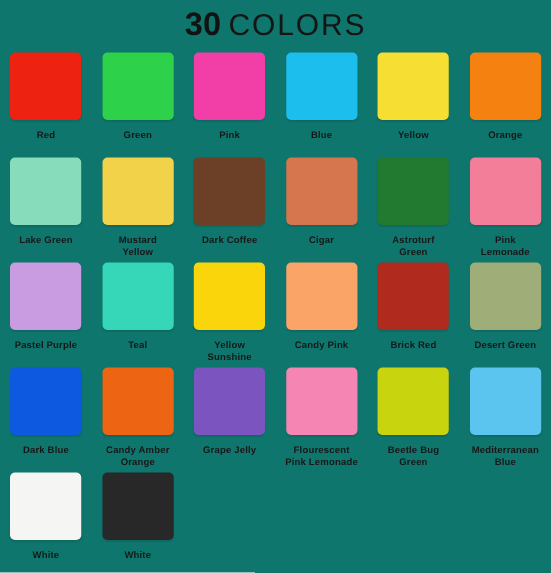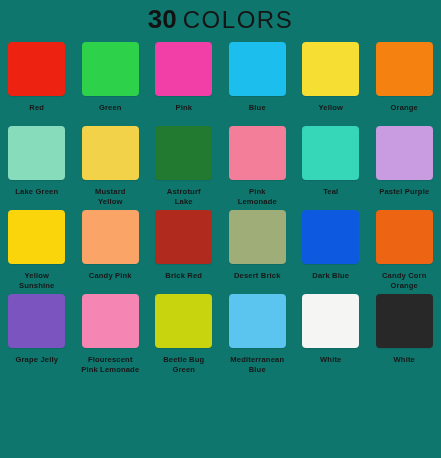--- a/index.html
+++ b/index.html
@@ -116,61 +116,69 @@
       <div class="cell">
         <div class="swatch" style="background: rgb(135, 220, 188);"></div>
         <div class="label">Lake Green</div>
       </div>
       <div class="cell">
         <div class="swatch" style="background: rgb(242, 210, 73);"></div>
         <div class="label">Mustard
 Yellow</div>
       </div>
       <div class="cell">
+        <div class="swatch" style="background: rgb(107, 64, 38);"></div>
+        <div class="label">Dark Coffee</div>
+      </div>
+      <div class="cell">
+        <div class="swatch" style="background: rgb(213, 118, 78);"></div>
+        <div class="label">Cigar</div>
+      </div>
+      <div class="cell">
         <div class="swatch" style="background: rgb(34, 122, 49);"></div>
         <div class="label">Astroturf
-Lake</div>
+Green</div>
       </div>
       <div class="cell">
         <div class="swatch" style="background: rgb(242, 126, 154);"></div>
         <div class="label">Pink
 Lemonade</div>
       </div>
       <div class="cell">
+        <div class="swatch" style="background: rgb(201, 155, 224);"></div>
+        <div class="label">Pastel Purple</div>
+      </div>
+      <div class="cell">
         <div class="swatch" style="background: rgb(53, 215, 184);"></div>
         <div class="label">Teal</div>
-      </div>
-      <div class="cell">
-        <div class="swatch" style="background: rgb(201, 155, 224);"></div>
-        <div class="label">Pastel Purple</div>
       </div>
       <div class="cell">
         <div class="swatch" style="background: rgb(250, 213, 12);"></div>
         <div class="label">Yellow
 Sunshine</div>
       </div>
       <div class="cell">
         <div class="swatch" style="background: rgb(250, 164, 104);"></div>
         <div class="label">Candy Pink</div>
       </div>
       <div class="cell">
         <div class="swatch" style="background: rgb(176, 42, 30);"></div>
         <div class="label">Brick Red</div>
       </div>
       <div class="cell">
         <div class="swatch" style="background: rgb(159, 174, 120);"></div>
-        <div class="label">Desert Brick</div>
+        <div class="label">Desert Green</div>
       </div>
       <div class="cell">
         <div class="swatch" style="background: rgb(13, 89, 224);"></div>
         <div class="label">Dark Blue</div>
       </div>
       <div class="cell">
         <div class="swatch" style="background: rgb(237, 100, 19);"></div>
-        <div class="label">Candy Corn
+        <div class="label">Candy Amber
 Orange</div>
       </div>
       <div class="cell">
         <div class="swatch" style="background: rgb(123, 84, 192);"></div>
         <div class="label">Grape Jelly</div>
       </div>
       <div class="cell">
         <div class="swatch" style="background: rgb(245, 133, 178);"></div>
         <div class="label">Flourescent
 Pink Lemonade</div>

